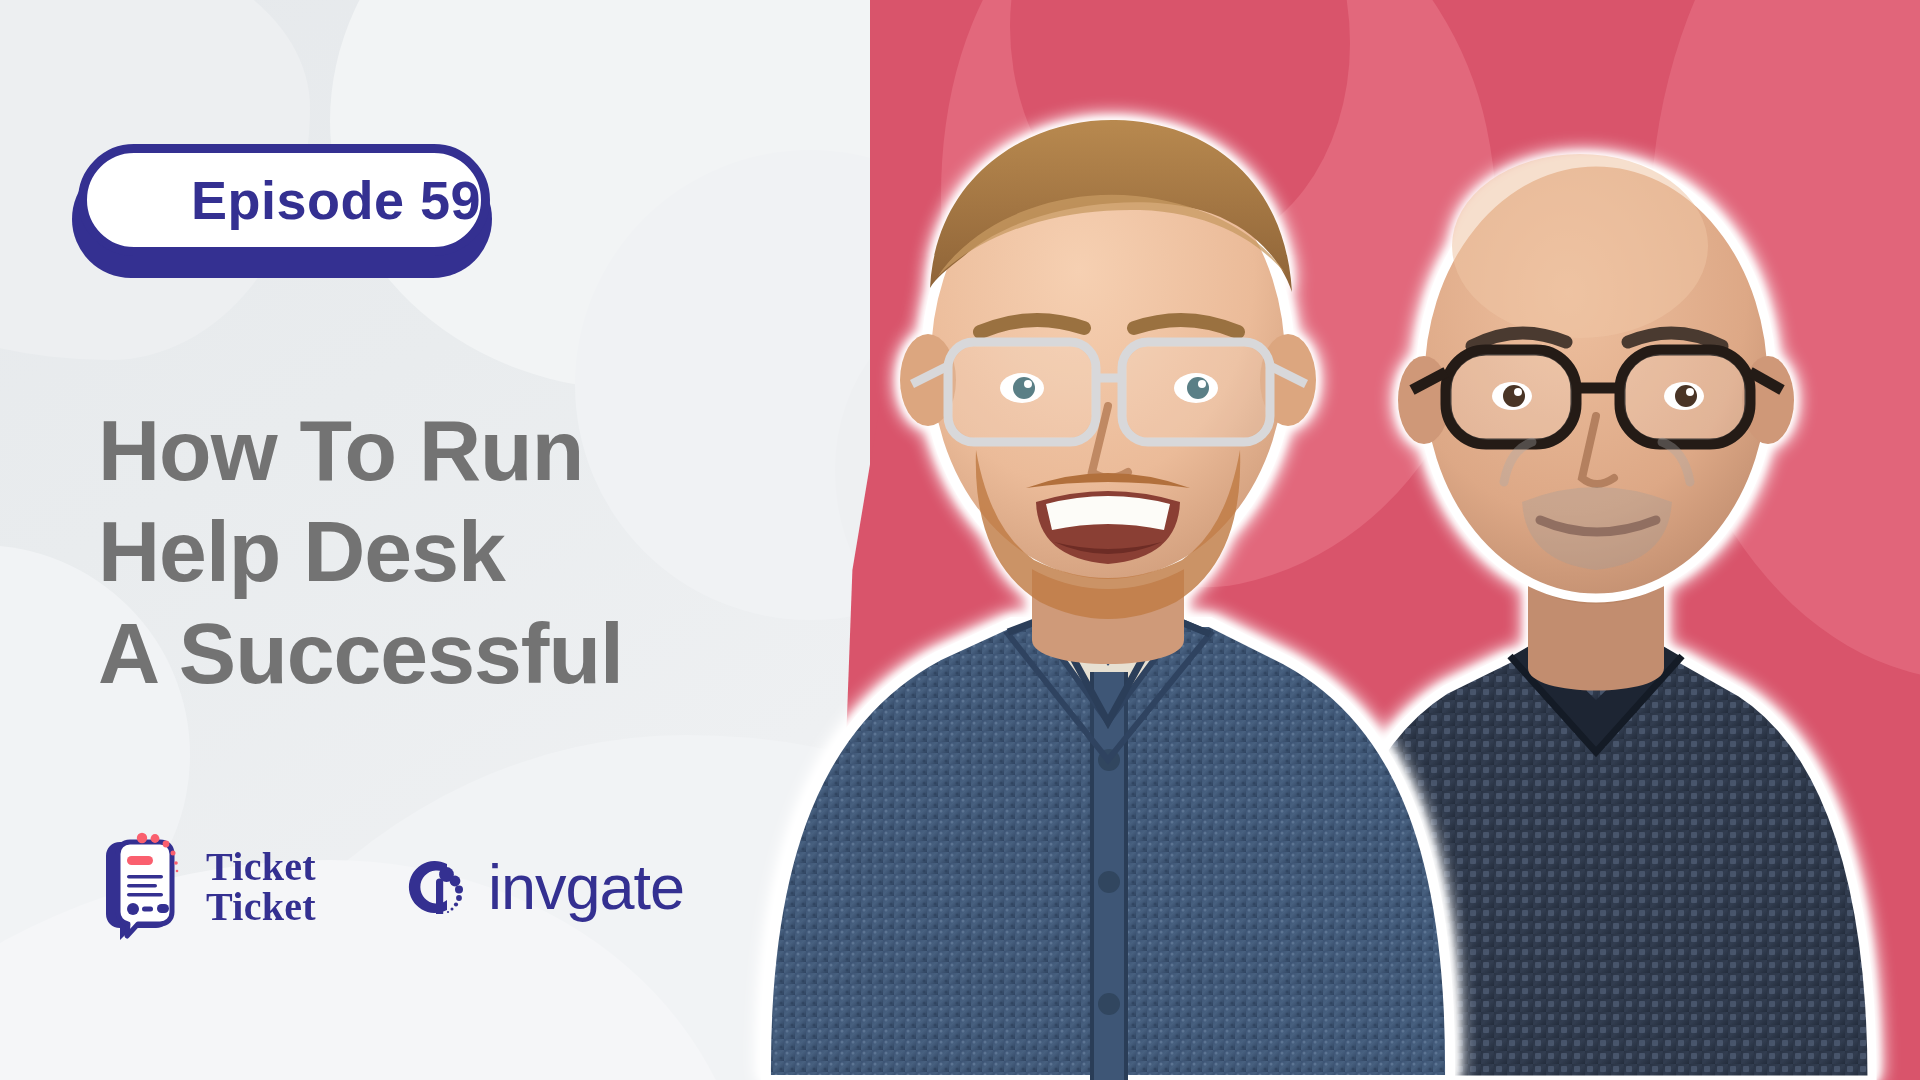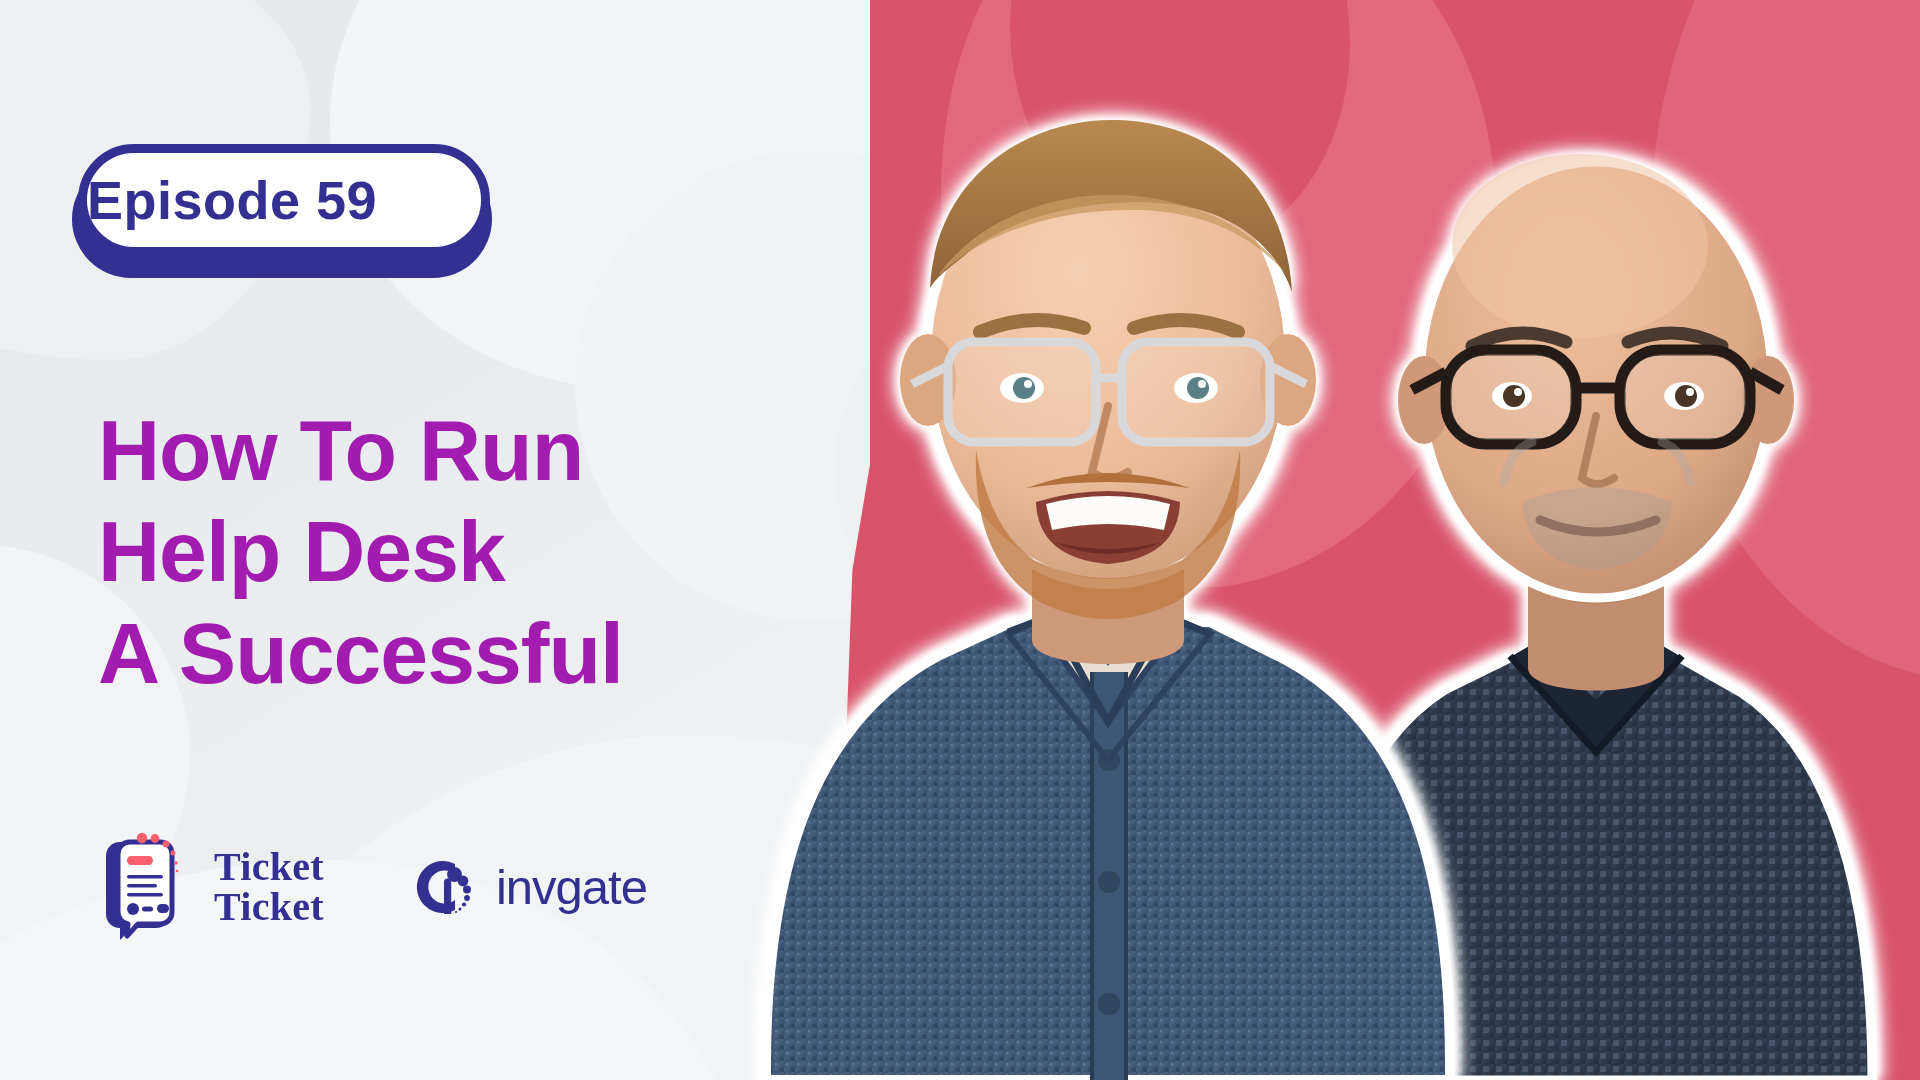--- a/index.html
+++ b/index.html
@@ -40,41 +40,41 @@
        border-radius:58% 42% 0 0/90% 70% 0 0;}
   .lb7{top:300px;left:835px;width:260px;height:340px;background:#eef0f2;
        border-radius:55% 45% 50% 50%/50% 50% 50% 50%;}
 
   
   .badge-wrap{position:absolute;left:78px;top:144px;}
   .badge-shadow{position:absolute;left:-6px;top:16px;width:420px;height:118px;
                 background:#343091;border-radius:60px;}
   .badge{position:relative;width:412px;height:112px;background:#ffffff;
          border:9px solid #343091;border-radius:60px;box-sizing:border-box;
-         display:flex;align-items:center;justify-content:flex-start;}
+         display:flex;align-items:center;justify-content:flex-end;}
   .badge-text{font-size:54px;font-weight:700;color:#343091;letter-spacing:.5px;
               line-height:1;white-space:nowrap;}
 
   
   .title{position:absolute;left:98px;top:400px;width:780px;}
-  .title-line{font-size:86px;font-weight:700;color:#a21caf;line-height:1.18;
+  .title-line{font-size:86px;font-weight:700;color:#737373;line-height:1.18;
               letter-spacing:-1px;white-space:nowrap;}
 
   
   .logos{position:absolute;left:98px;top:832px;display:flex;align-items:center;gap:86px;}
 
-  .tv-logo{display:flex;align-items:center;gap:24px;}
+  .tv-logo{display:flex;align-items:center;gap:16px;}
   .tv-mark{position:relative;width:92px;height:110px;flex:0 0 auto;}
   .tv-word{display:flex;flex-direction:column;line-height:1.0;}
   .tv-word span{font-family:"Liberation Serif",serif;font-weight:700;font-size:40px;
                 color:#343091;letter-spacing:.3px;}
 
   .ig-logo{display:flex;align-items:center;gap:20px;}
   .ig-mark{width:66px;height:66px;flex:0 0 auto;}
-  .ig-word{font-size:49px;font-weight:400;color:#343091;letter-spacing:-1px;line-height:1;}
+  .ig-word{font-size:63px;font-weight:400;color:#343091;letter-spacing:-1px;line-height:1;}
 
   
   .photos{position:absolute;right:0;bottom:0;width:1200px;height:1080px;}
   .person{position:absolute;bottom:0;}
   .p-b{left:540px;width:660px;height:1030px;}
   .p-a{left:20px;width:730px;height:1020px;}
 
   .halo{filter:drop-shadow(0 0 5px #fff) drop-shadow(0 0 9px #fff) drop-shadow(0 0 3px #fff);}
 </style>
 </head>

